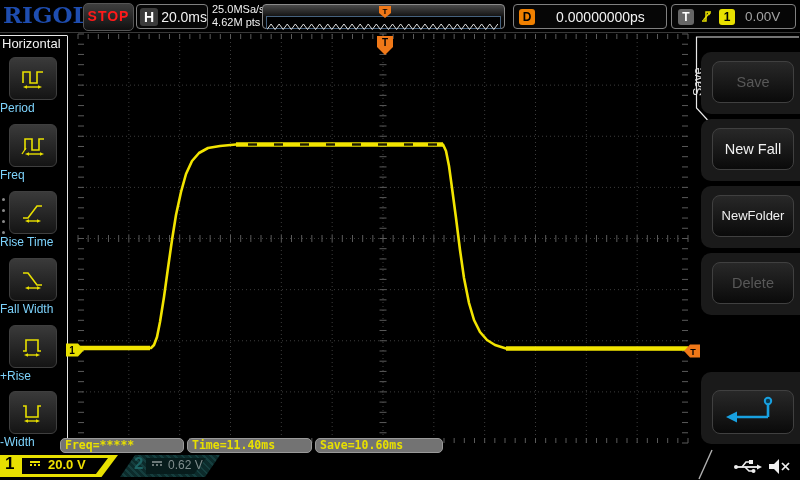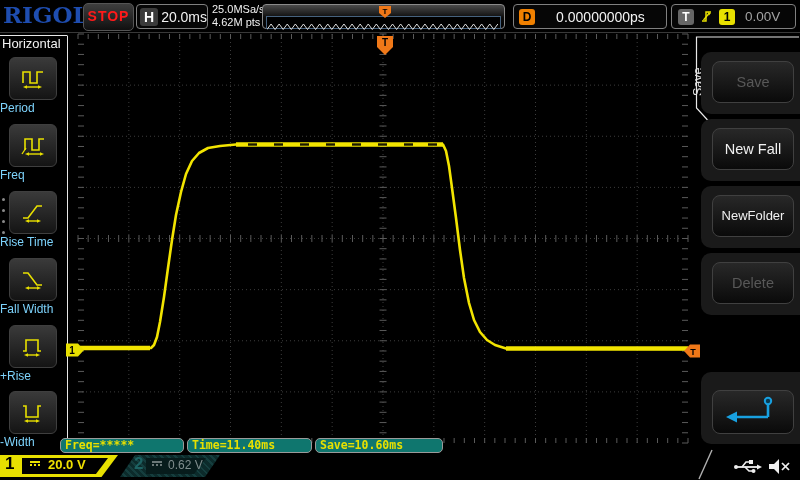--- a/index.html
+++ b/index.html
@@ -49,21 +49,21 @@
   #rightmenu{position:absolute;left:688px;top:32px;width:112px;height:420px;z-index:2;}
   #rm-tab{left:3px;top:24px;width:16px;height:52px;color:#e0e0e0;font-size:12.5px;
         writing-mode:vertical-rl;transform:rotate(180deg);text-align:center;}
   .rm-slot{left:13px;width:99px;background:#1a1a1a;border-radius:10px 0 0 10px;}
   .rm-btn{left:24px;width:82px;height:42px;border-radius:8px;box-sizing:border-box;
         background:linear-gradient(#282828,#0a0a0a);border:1px solid #404040;
         text-align:center;line-height:40px;font-size:14.5px;}
   .rm-on{color:#f0f0f0;}
   .rm-off{color:#585858;}
   
-  .meas{position:absolute;top:438px;height:15px;z-index:3;background:#0f766e;
+  .meas{position:absolute;top:438px;height:15px;z-index:3;background:#737373;
         border:1px solid #9a9a9a;border-radius:5px;box-sizing:border-box;
         color:#e8e000;font-family:"DejaVu Sans Mono",monospace;font-size:11.5px;
         font-weight:bold;line-height:13px;padding-left:4px;}
   
   #bottombar{position:absolute;left:0;top:452px;width:800px;height:28px;z-index:2;}
   #ch1{left:0;top:3px;width:118px;height:22px;background:#e8e000;
         clip-path:polygon(0 0,100% 0,86% 100%,0 100%);}
   #ch1-inner{left:22px;top:6px;width:86px;height:16px;background:#000;
         clip-path:polygon(0 0,100% 0,86% 100%,0 100%);}
   #ch1-num{left:5px;top:2px;color:#000;font-weight:bold;font-size:17px;}

